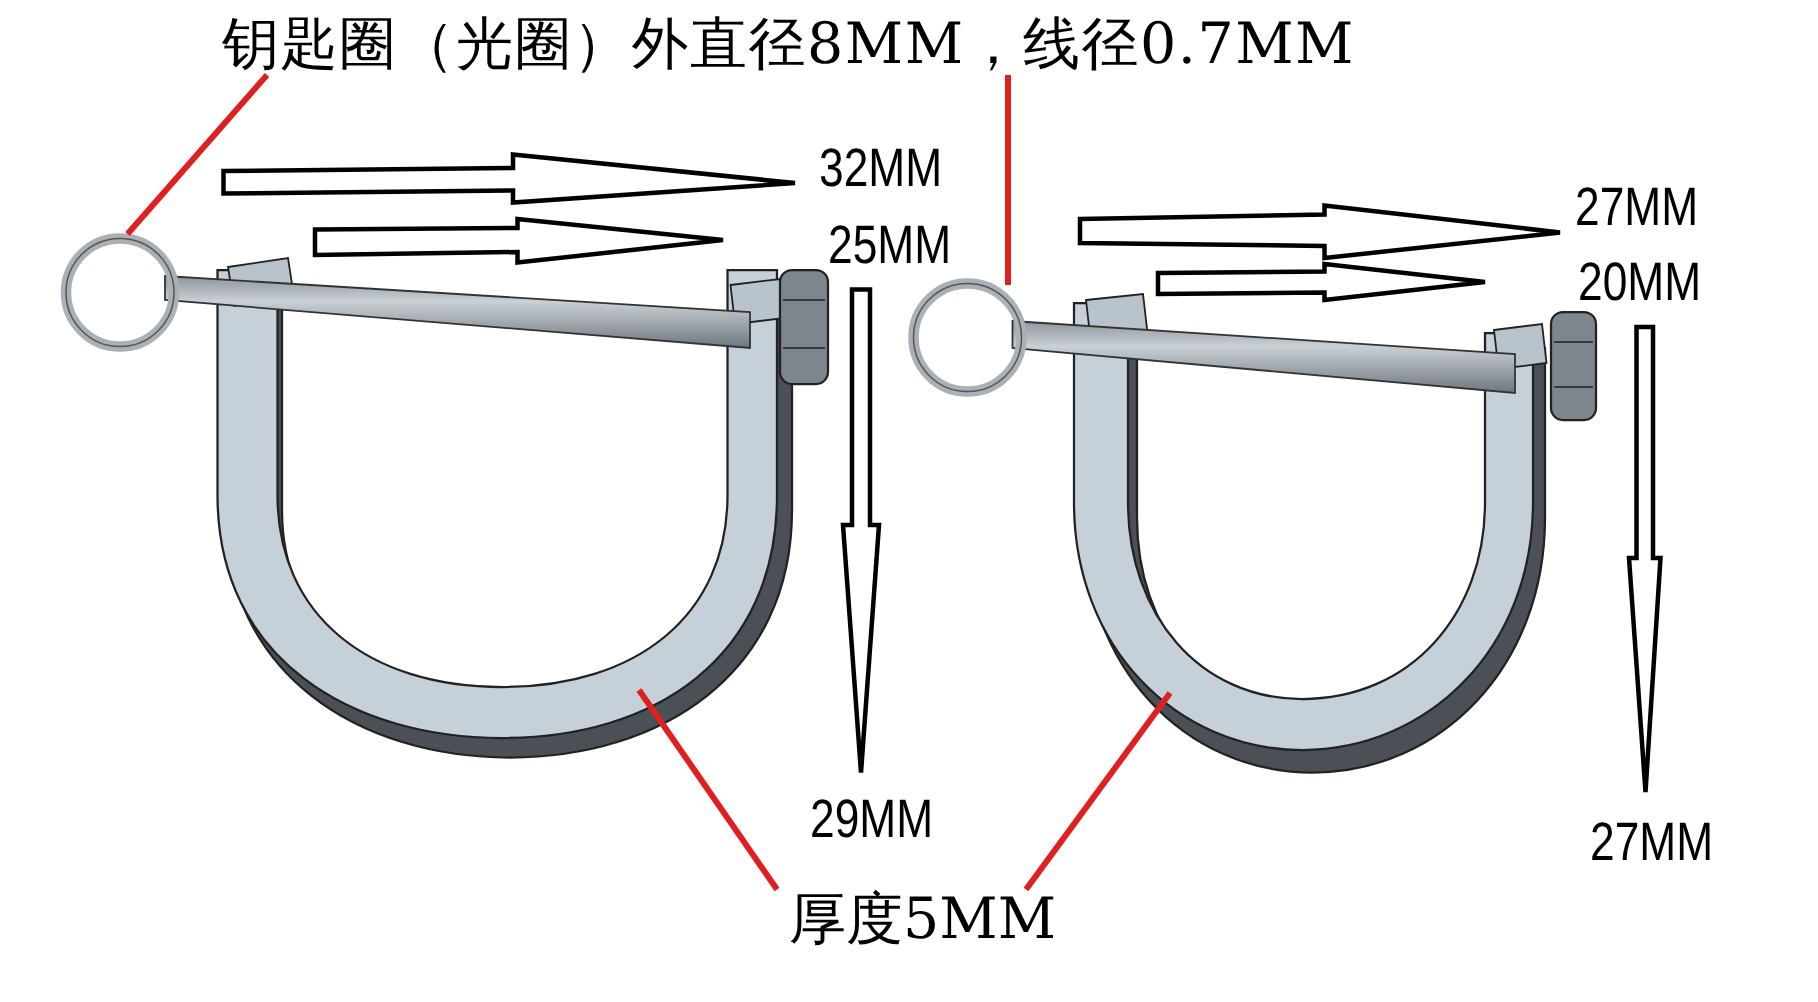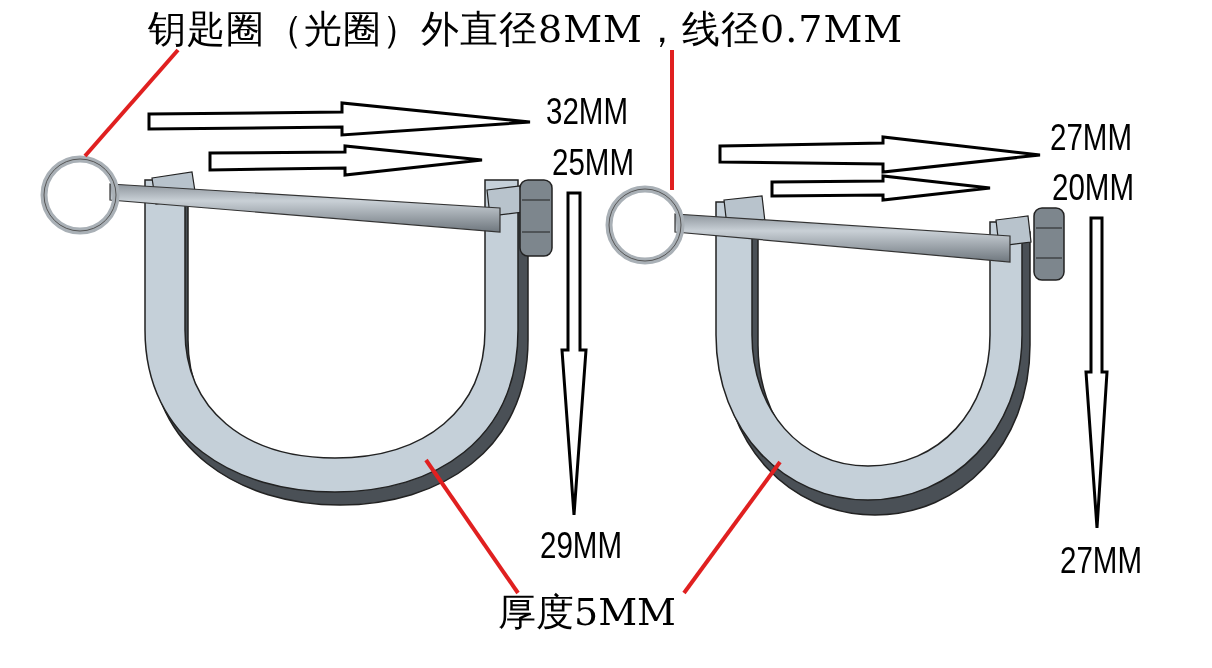--- a/index.html
+++ b/index.html
@@ -2,21 +2,21 @@
 <html><head>
 <meta charset="utf-8">
 <style>
   html, body { margin: 0; padding: 0; background: #ffffff; }
   body { width: 1212px; height: 668px; position: relative; overflow: hidden;
          font-family: "DejaVu Sans", sans-serif; }
   #stage { position: absolute; left: 0; top: 0; width: 1212px; height: 668px; }
   .lbl { position: absolute; color: #000; white-space: nowrap; line-height: 1; }
   .title { font-family: "DejaVu Serif", serif; font-size: 38px; left: 148px; top: 10px; letter-spacing: 1px; }
   .dim { font-family: "Liberation Sans", sans-serif; font-size: 36px; transform: scaleX(0.82); transform-origin: left top; }
-  .thick { font-family: "DejaVu Serif", serif; font-size: 38px; left: 498px; top: 593px; }
+  .thick { font-family: "DejaVu Serif", serif; font-size: 38px; left: 526px; top: 593px; }
 </style>
 </head>
 <body>
 
 <div id="stage">
 <svg width="1212" height="668" viewBox="0 0 1212 668" xmlns="http://www.w3.org/2000/svg">
   <defs>
     <linearGradient id="pinGrad" x1="0" y1="0" x2="0" y2="1">
       <stop offset="0" stop-color="#8d959c"></stop>
       <stop offset="0.35" stop-color="#c9d0d6"></stop>

